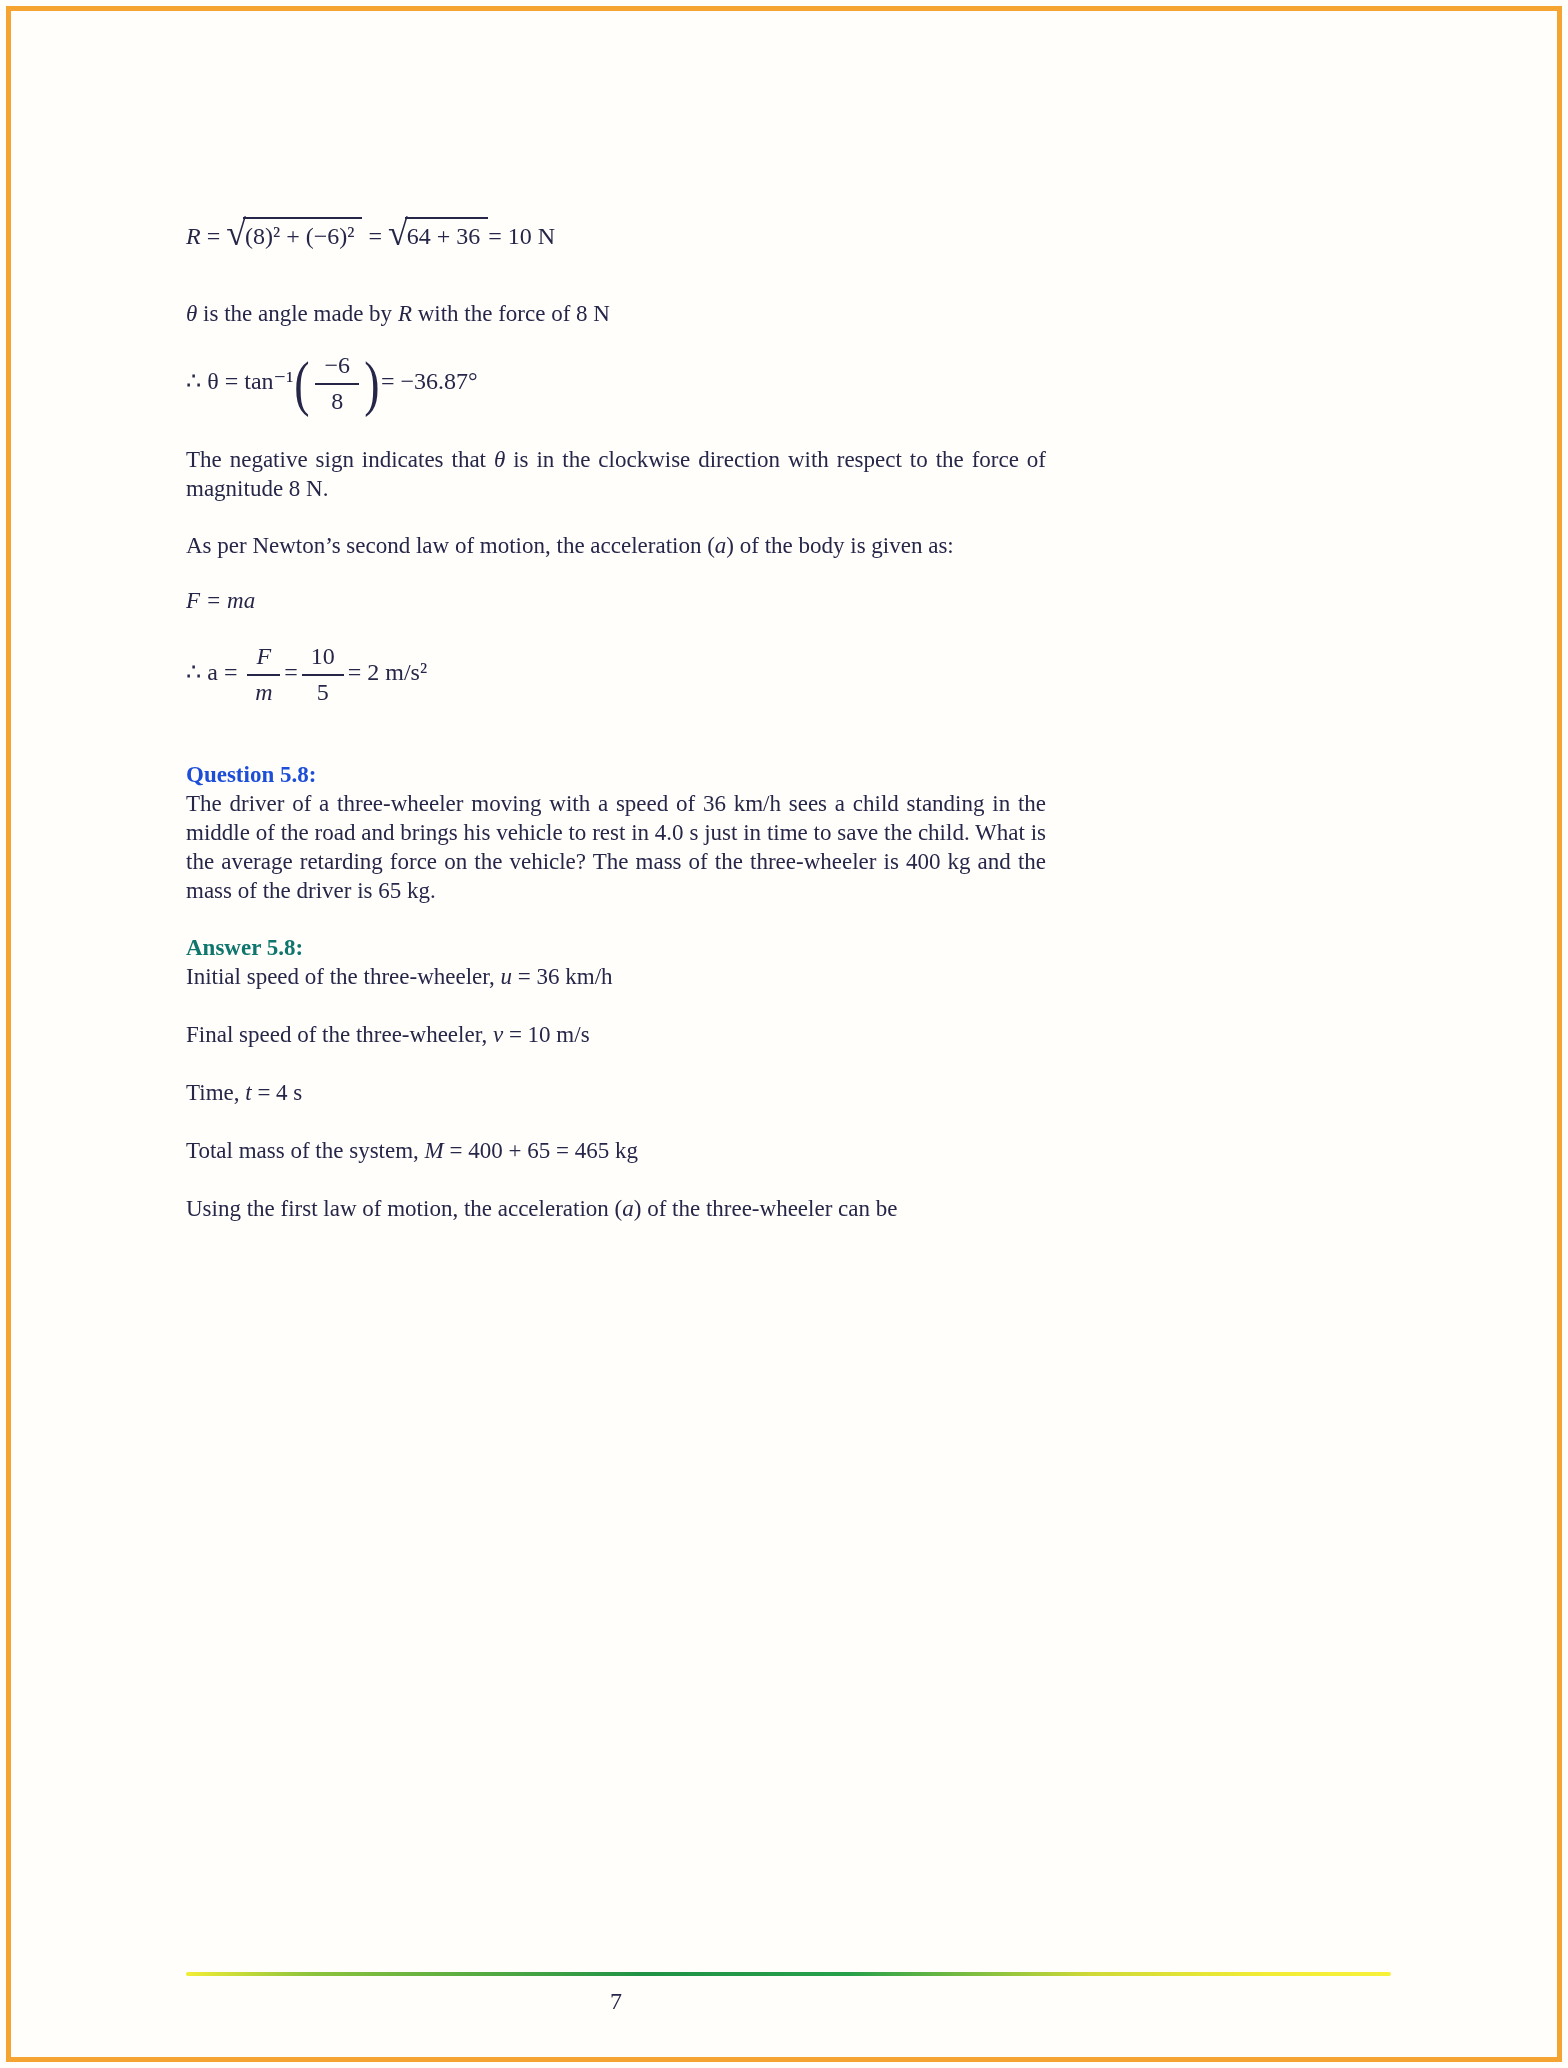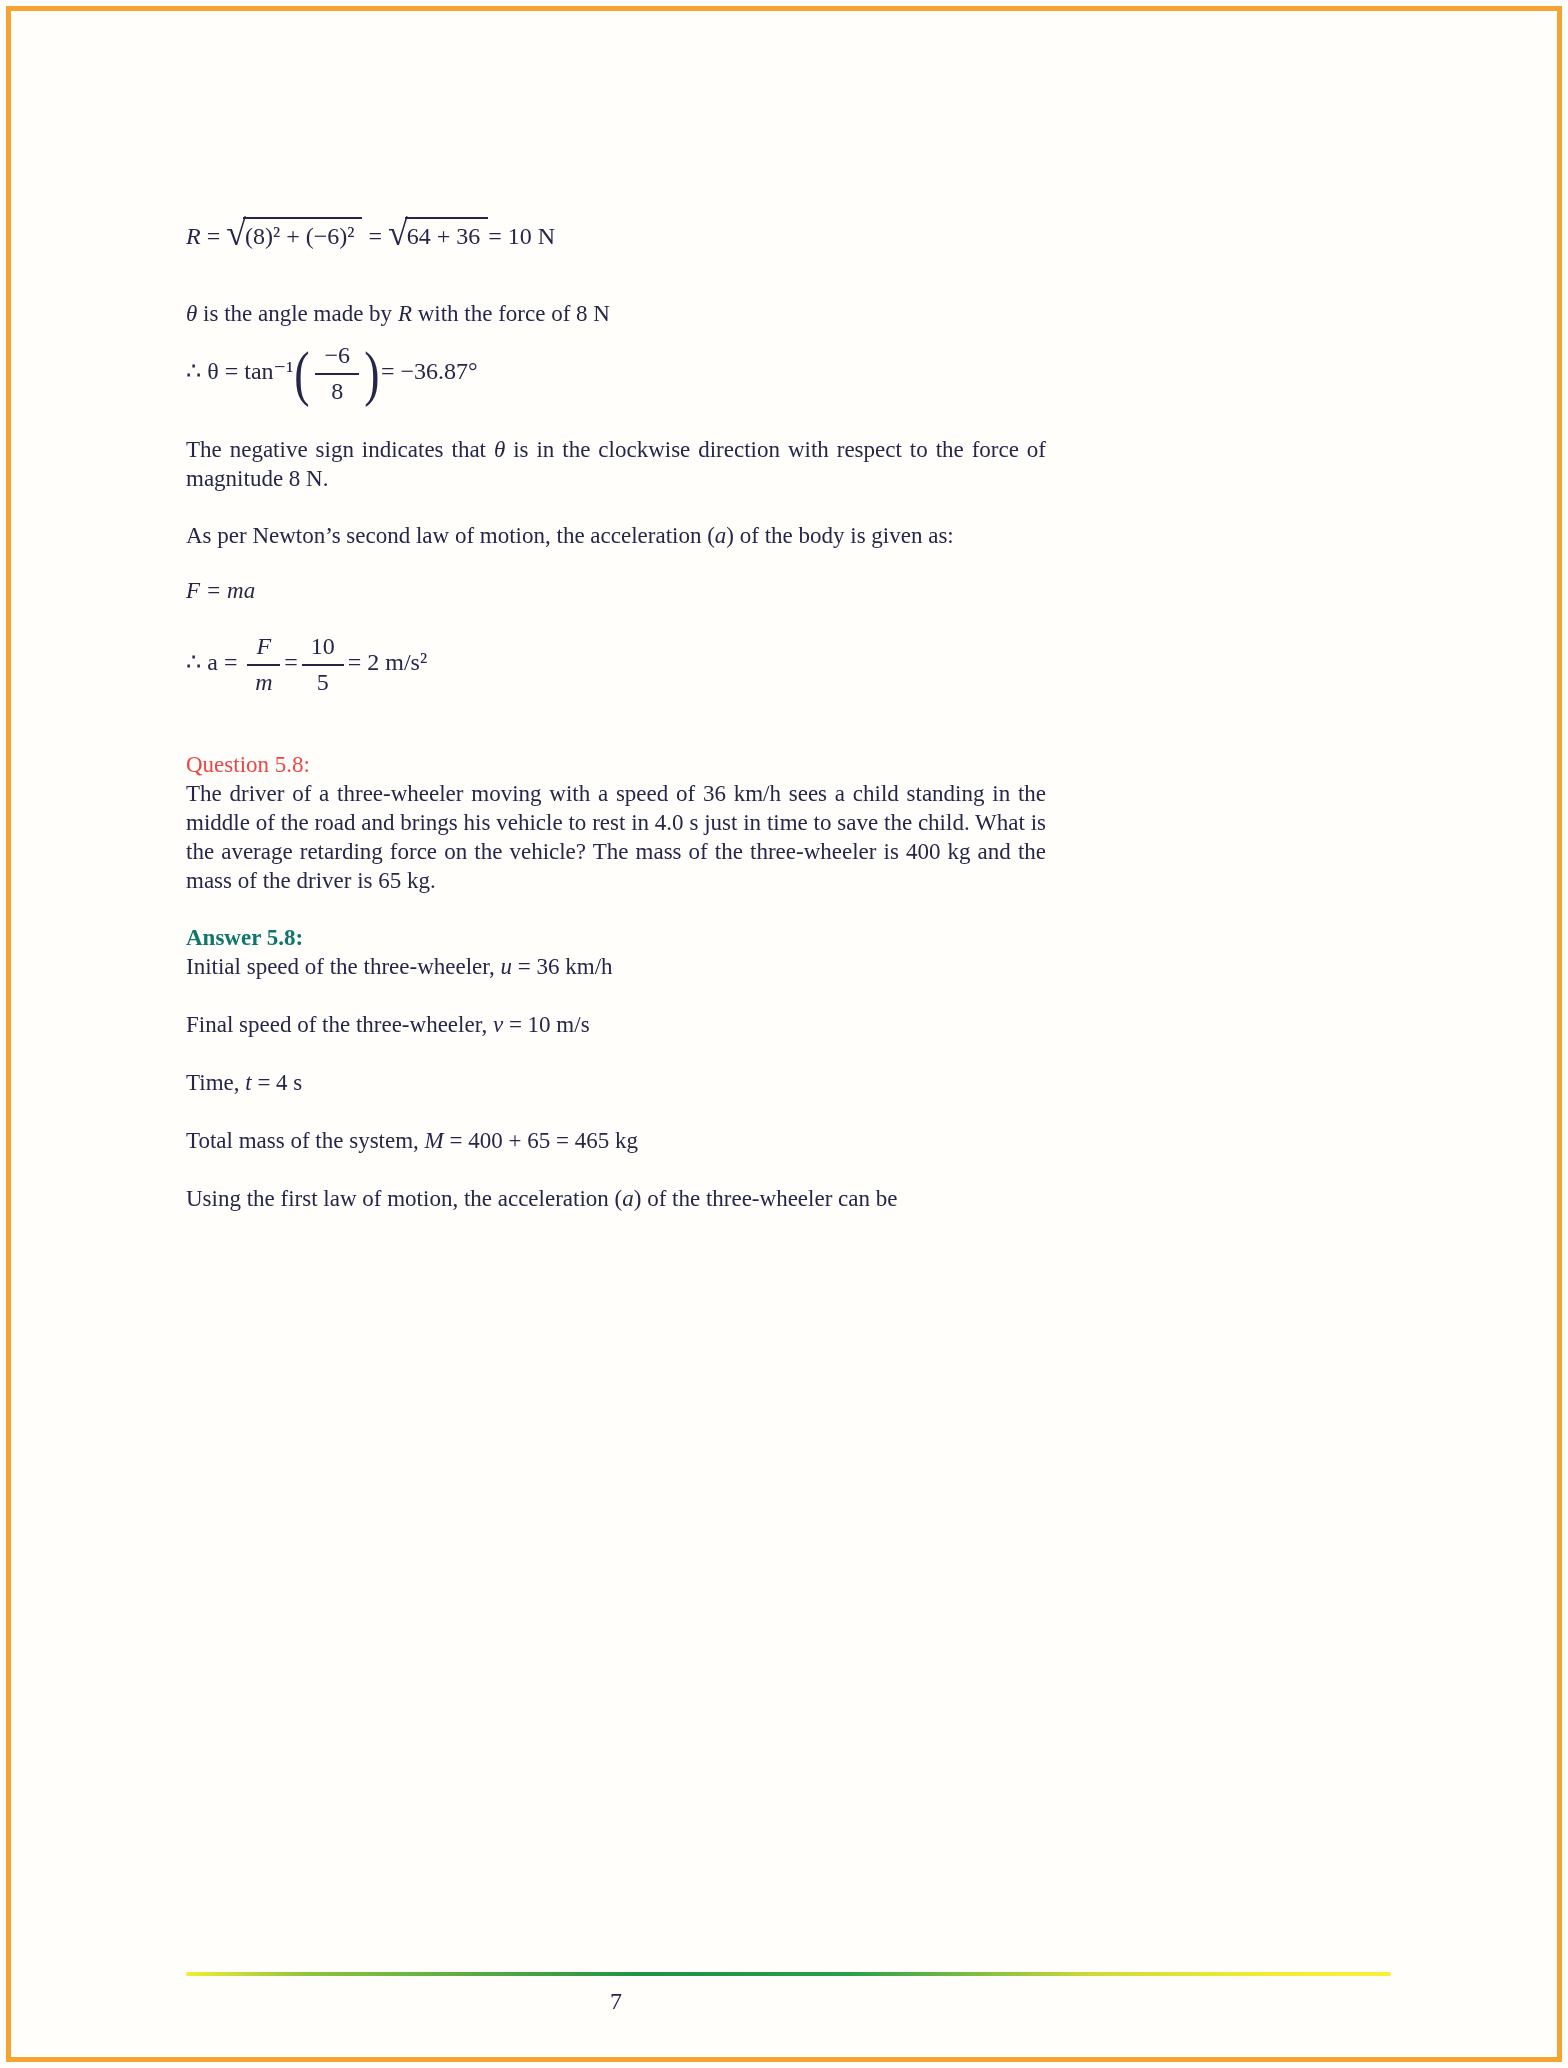--- a/index.html
+++ b/index.html
@@ -31,31 +31,31 @@
   .sqrt-sign { font-size:36px; line-height:1; transform:translateY(1px); }
   .radicand { border-top:2px solid currentColor; padding:3px 8px 0 2px; margin-left:-3px; display:inline-block; }
   .frac { display:inline-flex; flex-direction:column; align-items:center; vertical-align:middle; margin:0 4px; }
   .fnum { border-bottom:2px solid currentColor; padding:0 9px 3px; line-height:1.15; }
   .fden { padding-top:3px; line-height:1.15; }
   .paren { display:inline-block; vertical-align:middle; font-size:54px; font-weight:300; line-height:1; transform:scaleY(1.12) scaleX(0.85); }
 
   
   .eq-resultant   { margin-top:214px; }
   .p-theta-angle  { margin-top:48px; }
-  .eq-theta       { margin-top:14px; }
+  .eq-theta       { margin-top:24px; }
   .p-negative     { margin-top:30px; }
   .p-newton       { margin-top:28px; }
   .p-fma          { margin-top:26px; }
   .eq-accel       { margin-top:28px; }
   .q-block        { margin-top:54px; }
   .a-block        { margin-top:28px; }
   .a-line         { margin-top:29px; }
   .a-line-cont    { margin-top:12px; }
 
-  .q-heading { color:#ef4444; font-weight:normal; }
+  .q-heading { color:#1d4ed8; font-weight:bold; }
   .a-heading { color:#0f766e; font-weight:bold;font-family:Liberation Serif, serif; }
 
   .footer-rule {
     position:absolute; left:186px; top:1972px; width:1205px; height:4px;
     background:linear-gradient(90deg,
       #f2ed34 0%, #8fc43c 10%, #1f9246 38%, #27a04a 55%,
       #cfd937 75%, #f2ed34 90%, #f7f13a 100%);
     border-radius:2px;
   }
   .page-number {

